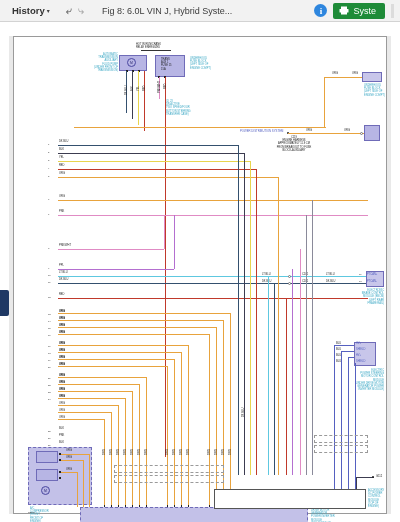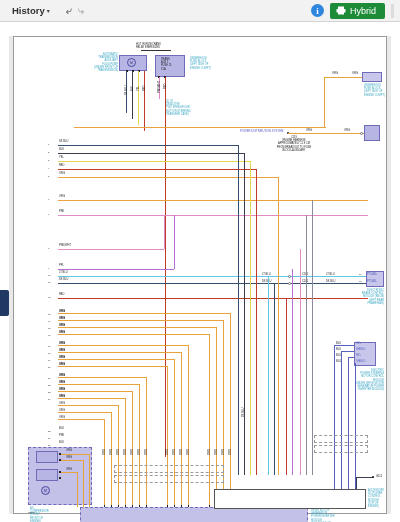--- a/index.html
+++ b/index.html
@@ -91,29 +91,30 @@
 </head>
 <body>
 
 <div id="toolbar">
   <div style="display:flex;align-items:center;">
     <span class="tb-history">History</span>
     <span class="tb-caret">▾</span>
   </div>
   <span class="tb-arrow" style="margin-left:10px;">⤶</span>
   <span class="tb-arrow dim">⤷</span>
+  <span class="tb-title">Fig 8: 6.0L VIN J, Hybrid Syste...</span>
   <div class="tb-right">
     <div class="info-badge">i</div>
     <div class="print-btn">
       <svg width="10" height="9" viewBox="0 0 10 9">
         <rect x="2" y="0.5" width="6" height="2.5" fill="#fff"></rect>
         <rect x="0.5" y="3" width="9" height="3.5" rx="0.6" fill="#fff"></rect>
         <rect x="2" y="6" width="6" height="2.5" fill="#fff"></rect>
       </svg>
-      <span>Hybrid</span>
+      <span>Syste</span>
     </div>
     <div class="tb-edge"></div>
   </div>
 </div>
 
 <div id="page">
 
   <div class="rail-l"></div>
   <div class="rail-r"></div>
   <div id="scroll-tab"></div>

